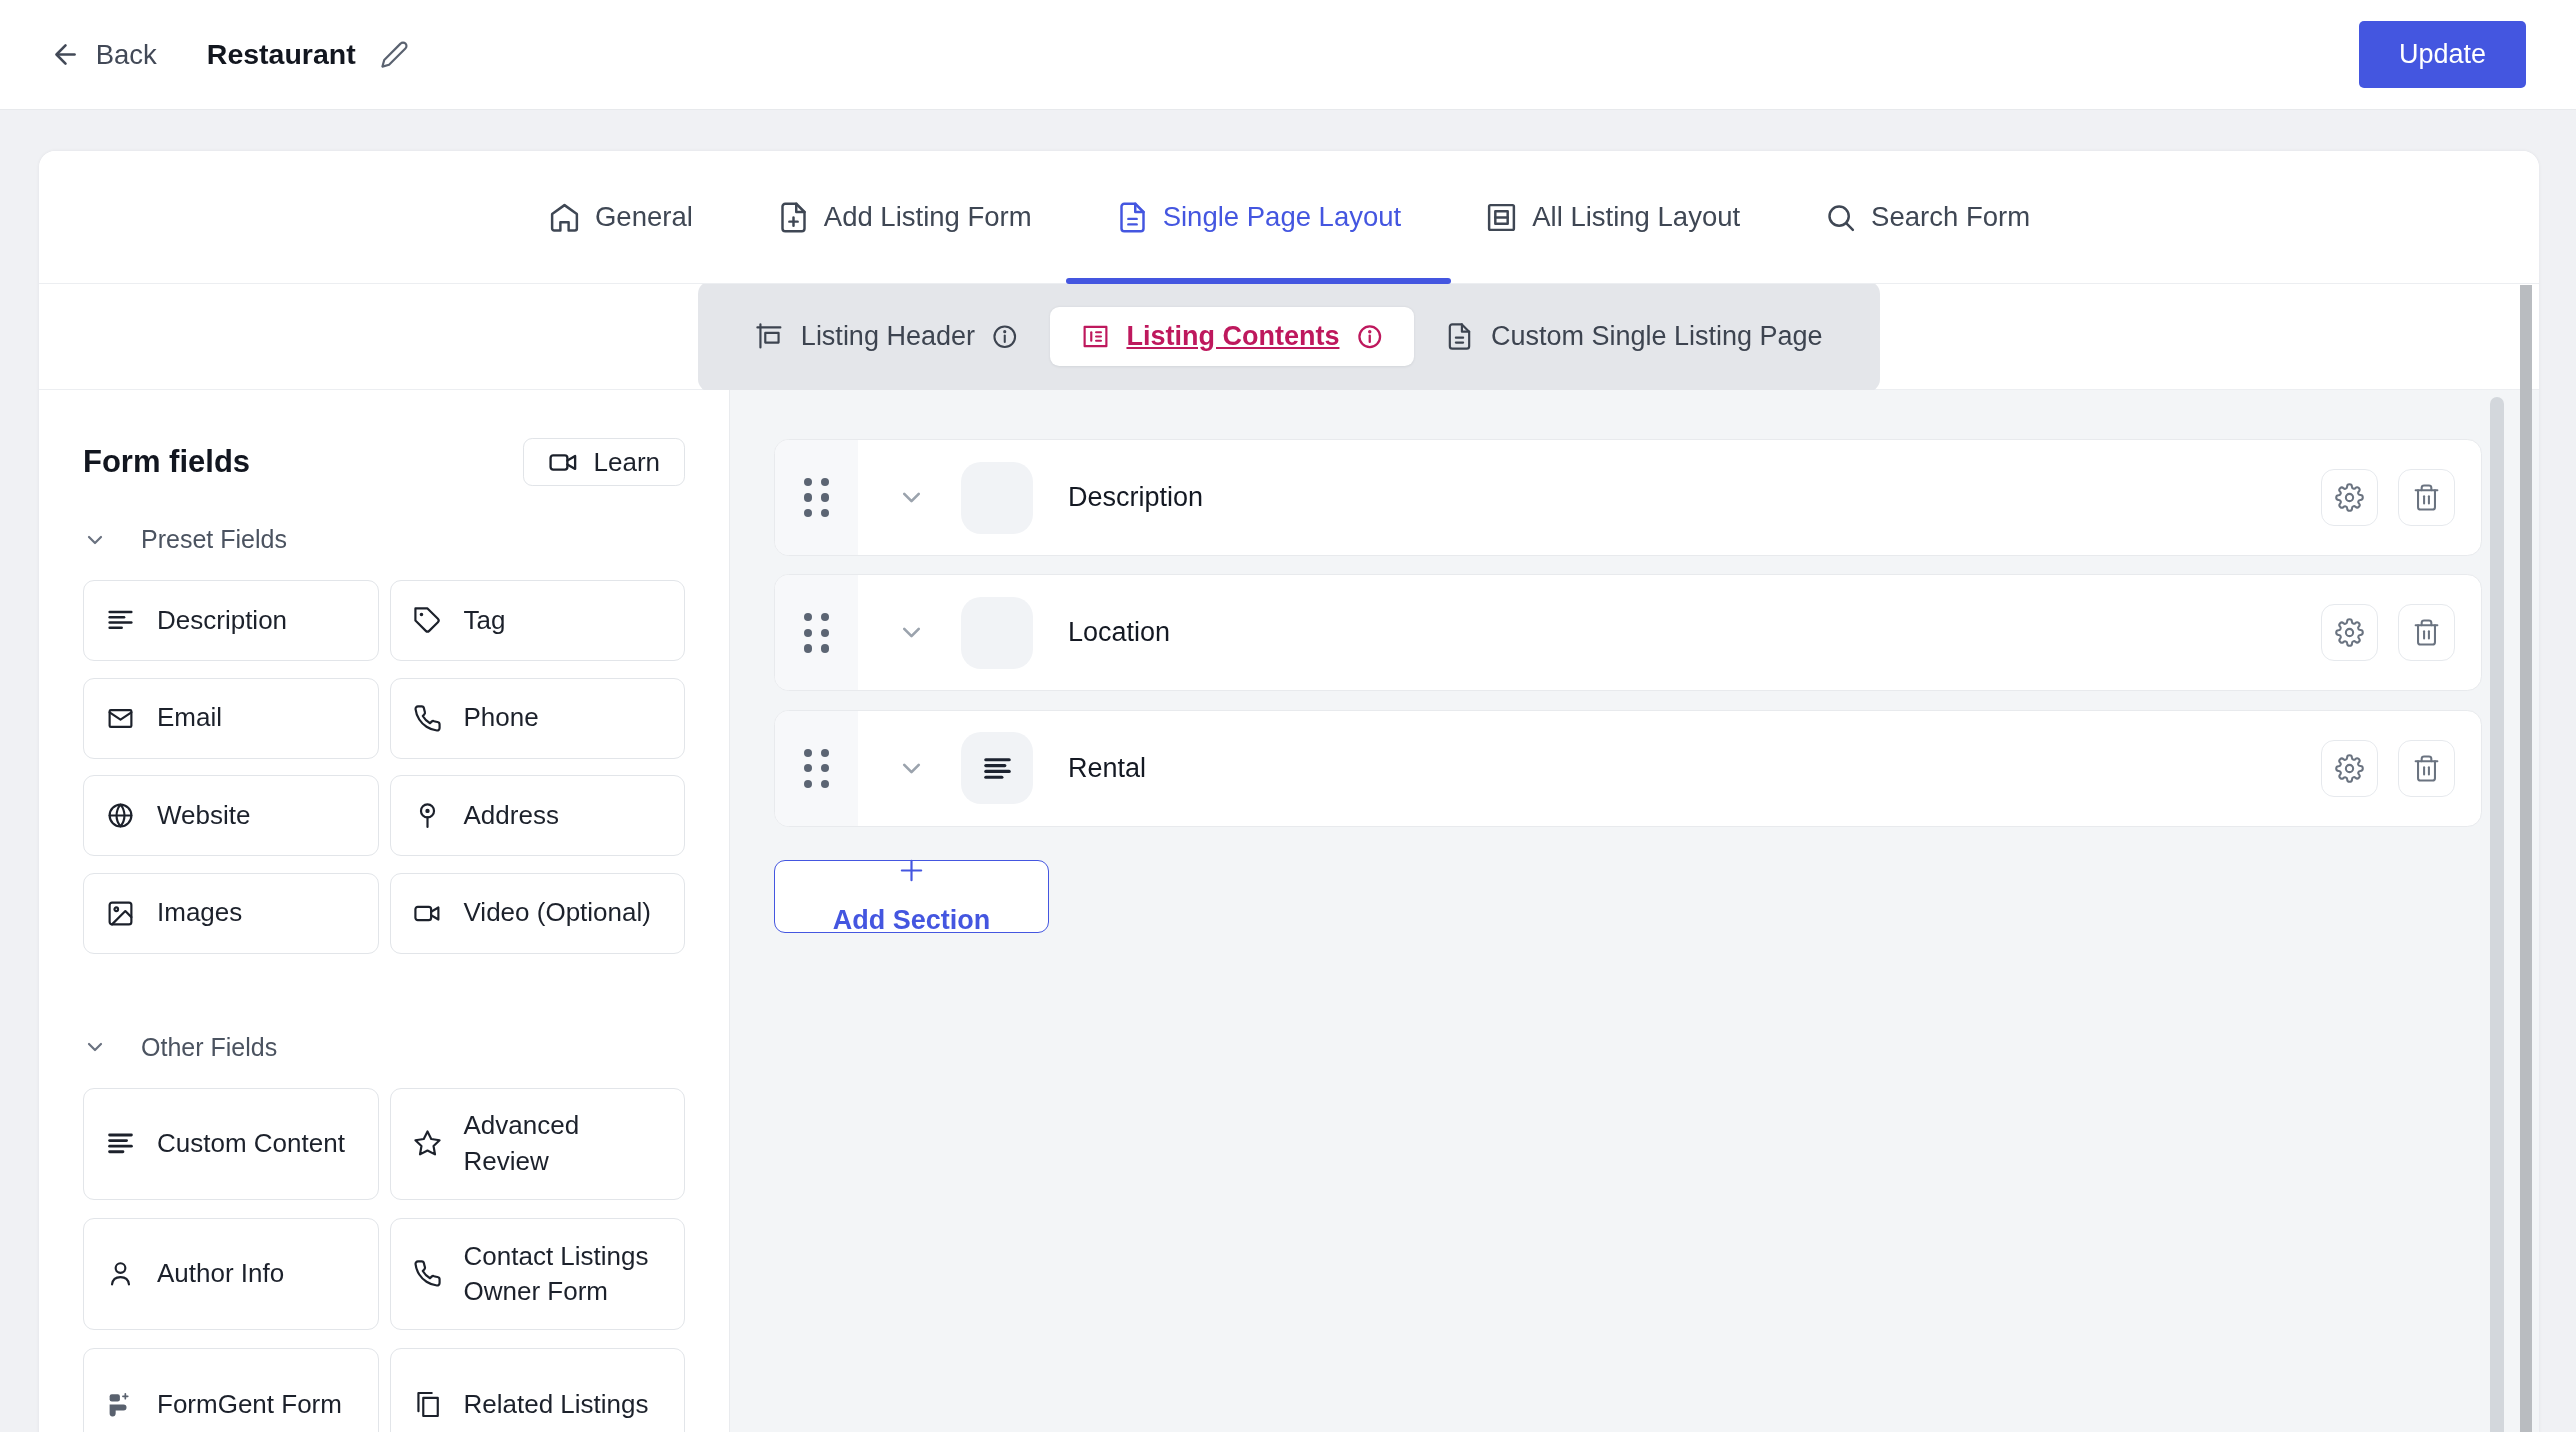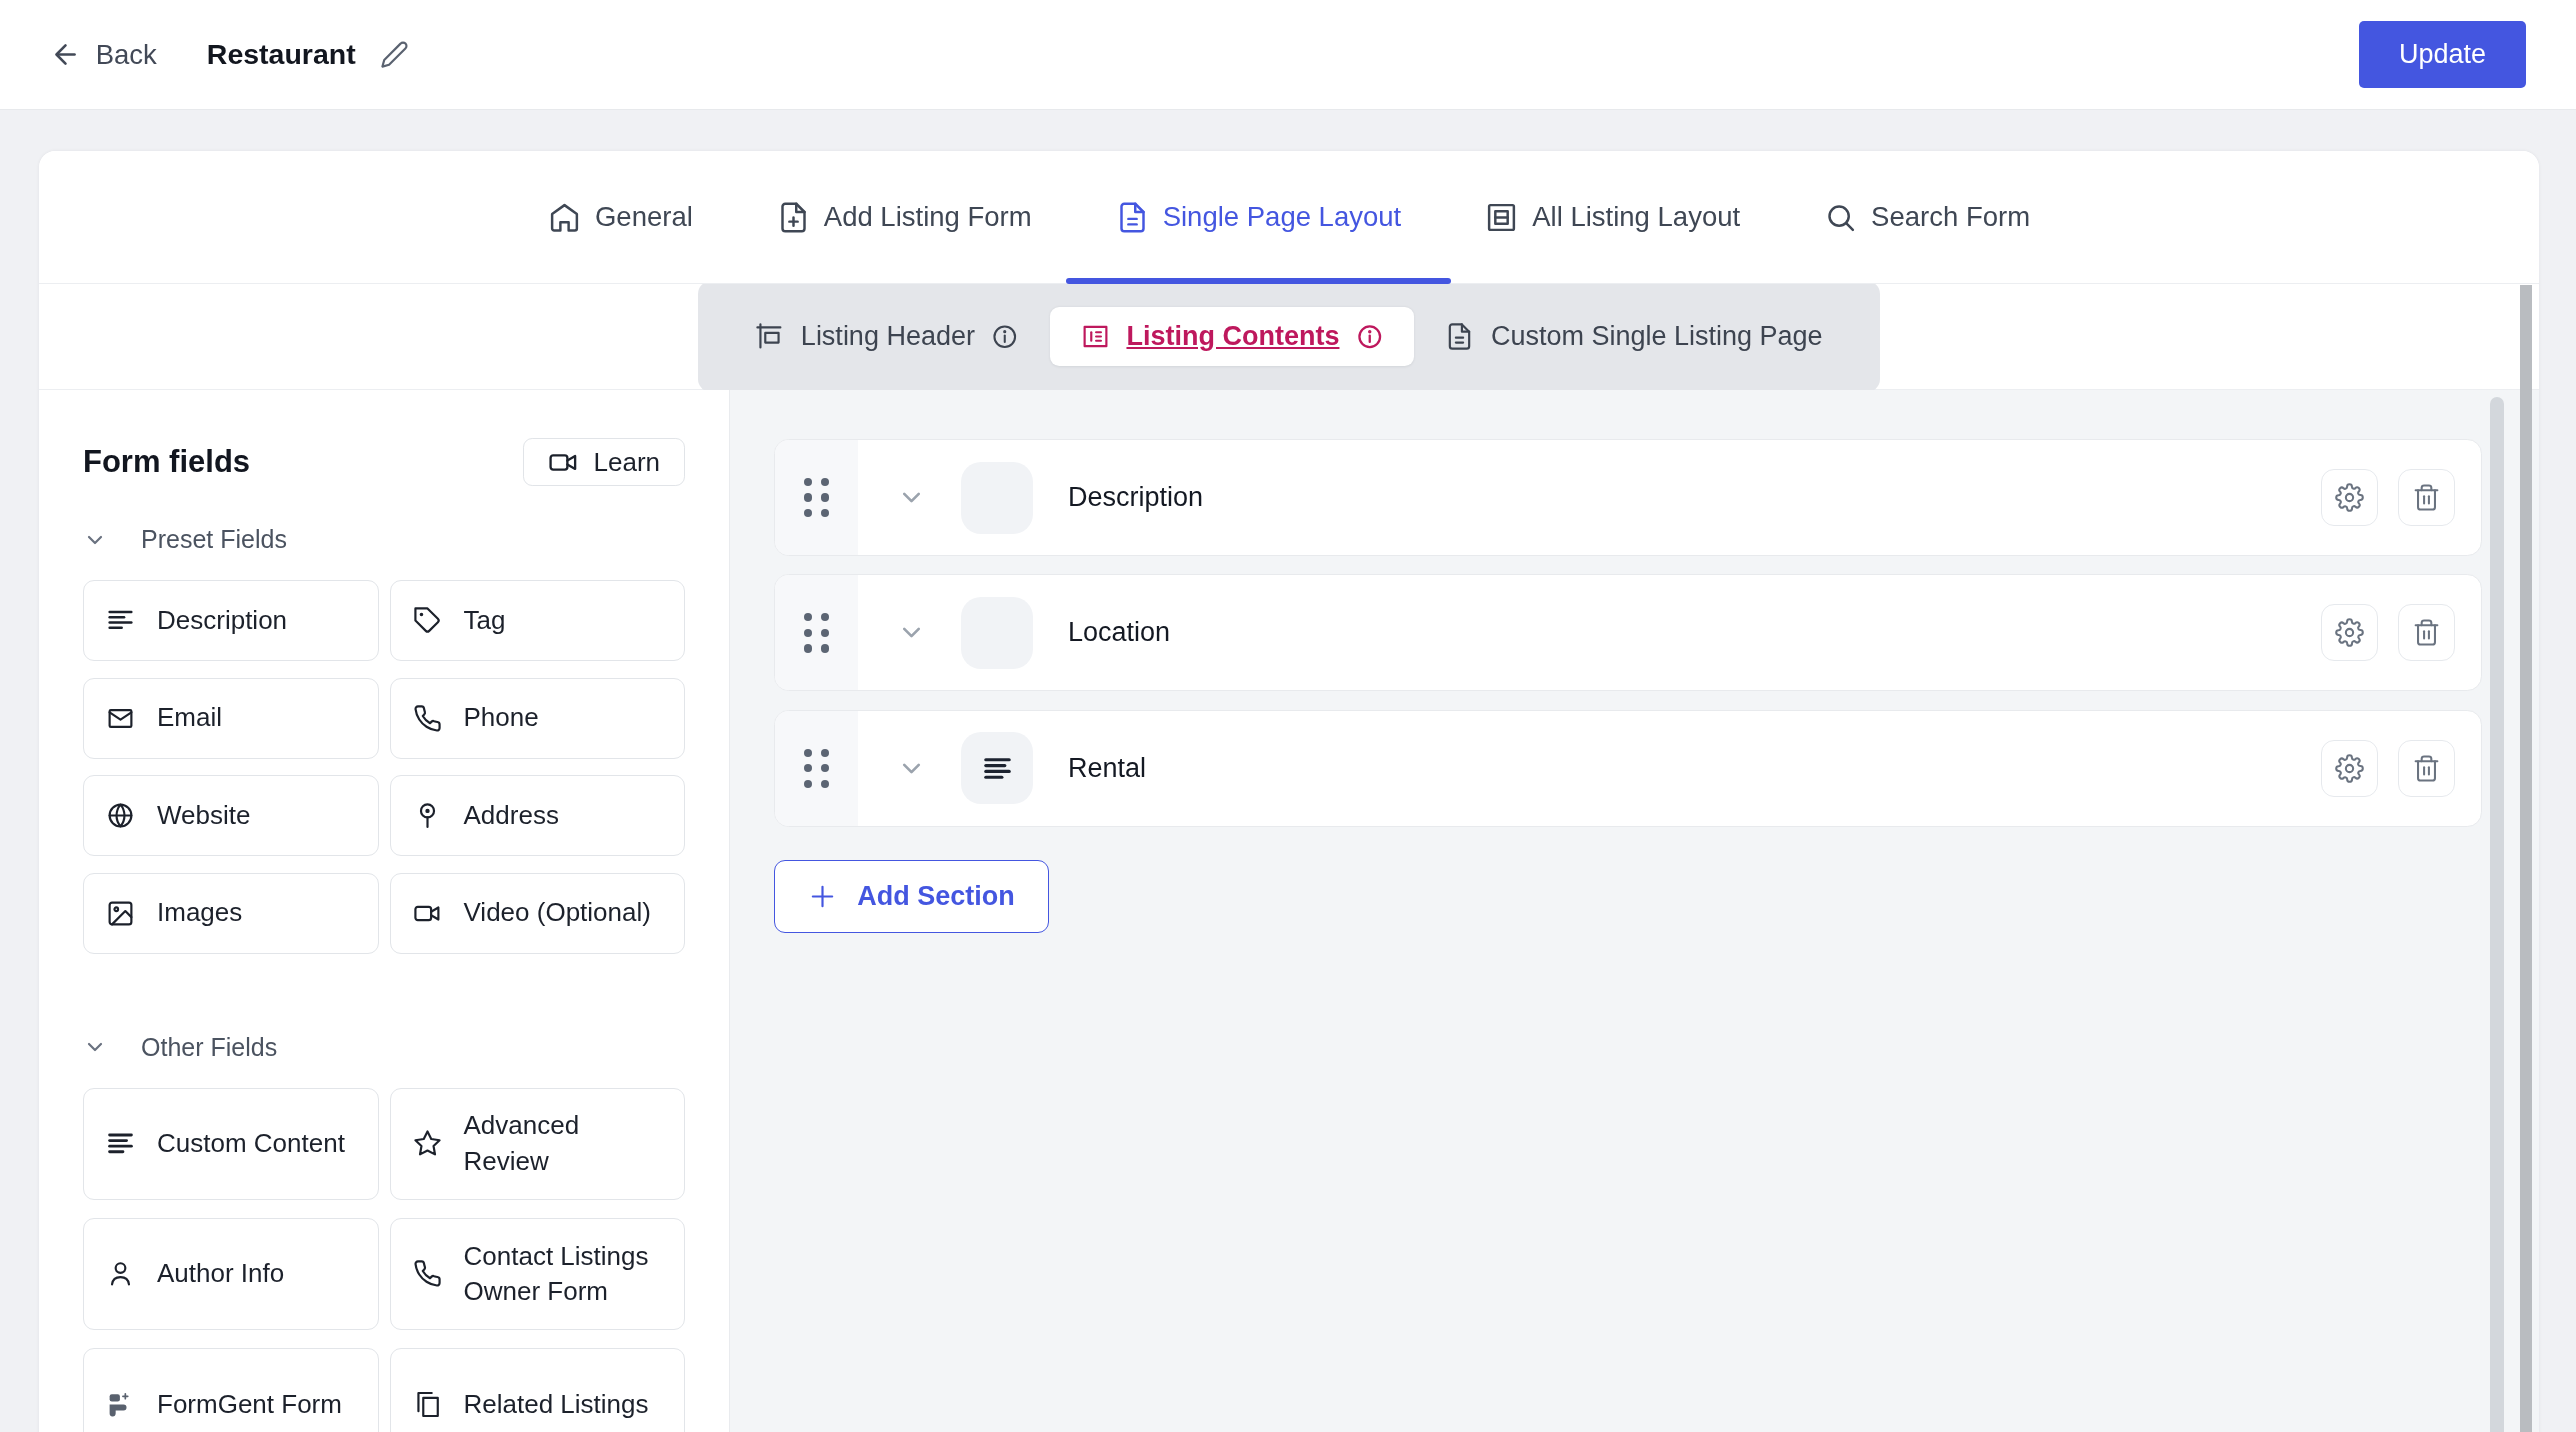--- a/index.html
+++ b/index.html
@@ -106,21 +106,21 @@
   .row-label { margin-left:35px; font-size:27px; font-weight:500; color:#141923; }
   .row-actions { margin-left:auto; display:flex; gap:20px; margin-right:26px; }
   .icon-btn {
     width:57px; height:57px; border:0.9px solid #e6e9ed; border-radius:13px; background:#fff;
     display:flex; align-items:center; justify-content:center; color:#6a7380; cursor:pointer;
   }
   .icon-btn svg { width:29px; height:29px; }
   .add-section-btn {
     margin-top:33px; width:275px; height:73px; display:flex; align-items:center; justify-content:center; gap:20px;
     border:1.8px solid var(--accent); border-radius:11px; background:#fff;
-    color:var(--accent); font-size:27px; font-weight:700; font-family:inherit; cursor:pointer;
+    color:var(--accent); font-size:27px; font-weight:700; font-family:inherit; cursor:pointer;flex-direction:column;
   }
   .add-section-btn svg { width:29px; height:29px; }
 
   
   .card-scrollbar { position:absolute; right:7.3px; top:134px; bottom:0; width:12px; background:#b9bcc0; }
   .inner-scroll-thumb { position:absolute; right:35px; top:246px; bottom:0; width:13.8px; border-radius:9.2px; background:#d3d7dc; }
 
   :root { --accent:#4456e0; }
 </style>
 </head>

